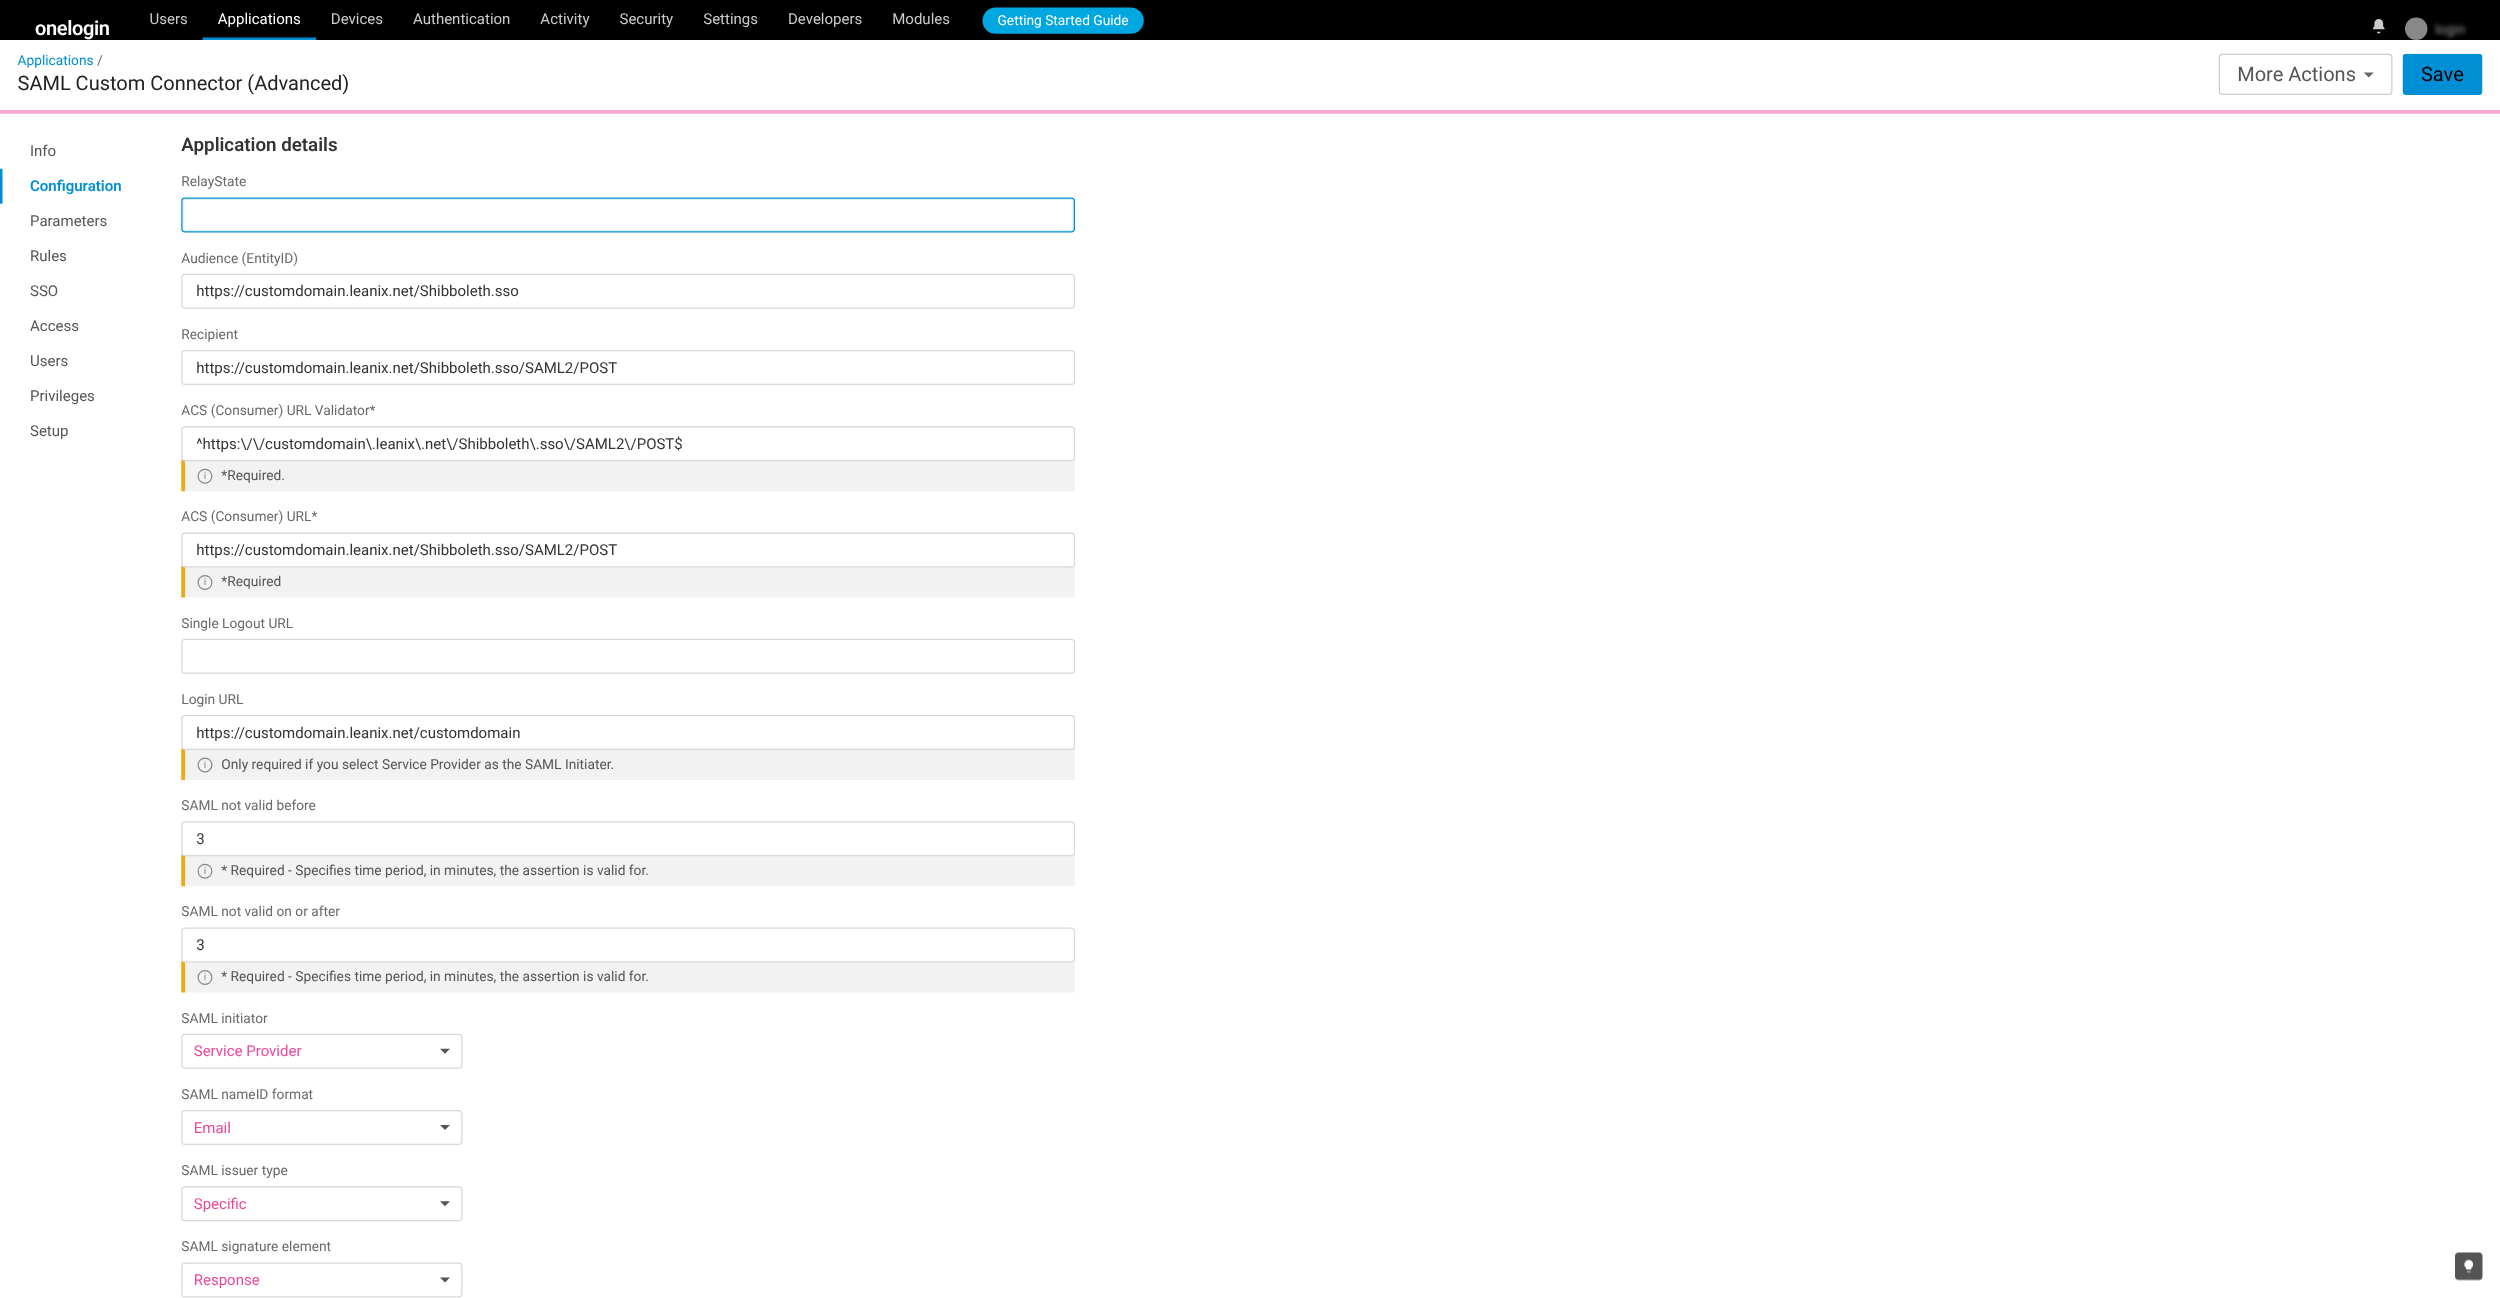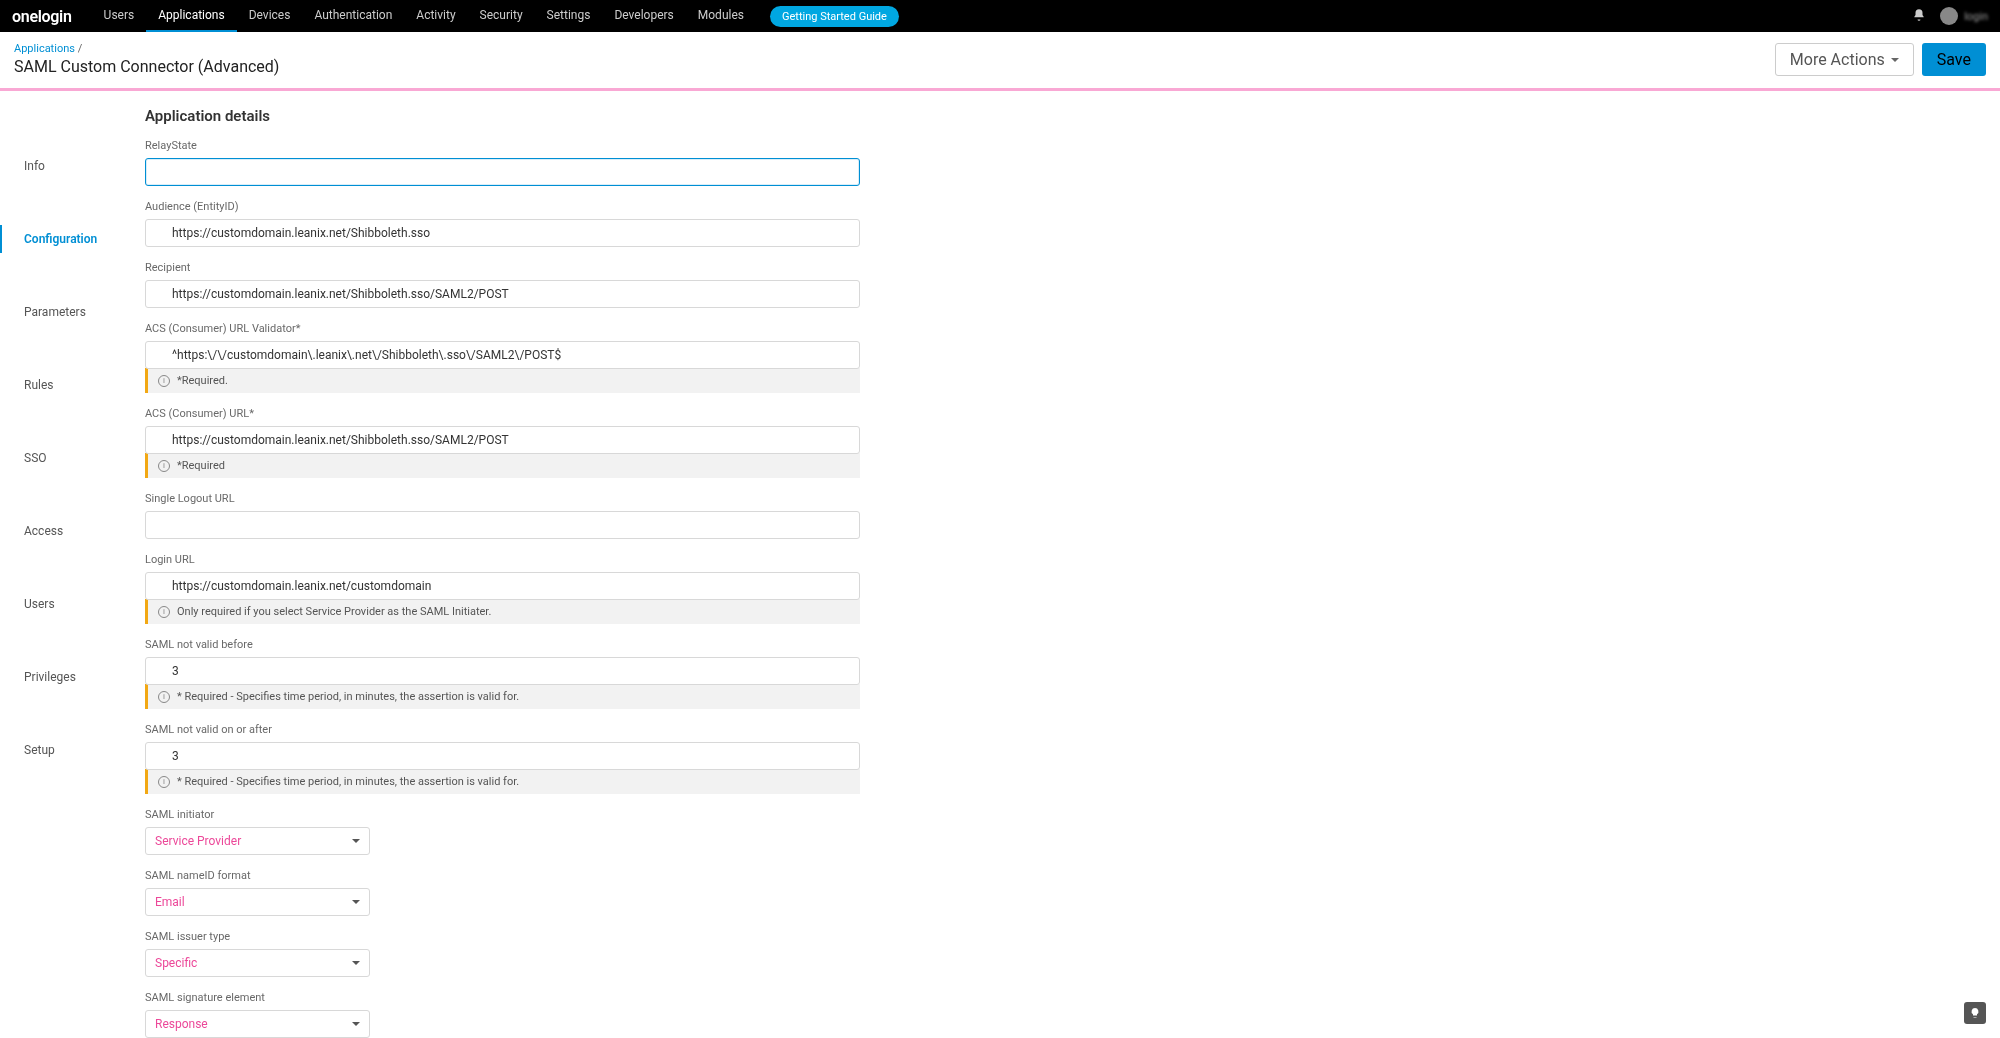--- a/index.html
+++ b/index.html
@@ -1,19 +1,19 @@
 <!DOCTYPE html>
 <html><head>
 <meta charset="utf-8">
 <style>
   * { box-sizing: border-box; margin: 0; padding: 0; }
   body { font-family: -apple-system, BlinkMacSystemFont, "Segoe UI", Roboto, Helvetica, Arial, sans-serif; font-size: 13px; color: #333; background: #fff; }
   
   
-  .topnav { background: #000; color: #fff; display: flex; align-items: center; height: 32px; padding: 0 12px; position: relative; }
+  .topnav { background: #000; color: #fff; display: flex; align-items: flex-end; height: 32px; padding: 0 28px; position: relative; }
   .logo { font-weight: 600; font-size: 16px; letter-spacing: -0.3px; margin-right: 20px; }
   .topnav-items { display: flex; align-items: center; height: 100%; }
   .topnav-item { color: #ccc; font-size: 12px; padding: 0 12px; height: 100%; display: flex; align-items: center; cursor: pointer; border-bottom: 2px solid transparent; }
   .topnav-item.active { color: #fff; border-bottom-color: #008fd4; }
   .guide-btn { background: #00a7e1; color: #fff; font-size: 11px; padding: 4px 12px; border-radius: 14px; margin-left: 14px; cursor: pointer; }
   .topnav-right { margin-left: auto; display: flex; align-items: center; gap: 14px; }
   .bell-icon, .avatar { cursor: pointer; color: #ccc; }
   .avatar-wrap { display: flex; align-items: center; gap: 6px; }
   .avatar-circle { width: 18px; height: 18px; border-radius: 50%; background: #888; display: inline-block; }
   .avatar-label { font-size: 11px; color: #999; filter: blur(1.5px); }
@@ -27,29 +27,29 @@
   .page-title { font-size: 16px; font-weight: 400; color: #222; margin-top: 2px; }
   .subheader-actions { display: flex; gap: 8px; align-items: center; }
   .btn { font-size: 16px; padding: 6px 14px; border-radius: 3px; cursor: pointer; border: 1px solid transparent; }
   .btn-secondary { background: #fff; border: 1px solid #ccc; color: #555; display: flex; align-items: center; gap: 6px; }
   .btn-primary { background: #008fd4; color: #000000; }
   .caret-down { width: 0; height: 0; border-left: 4px solid transparent; border-right: 4px solid transparent; border-top: 4px solid #666; display: inline-block; }
   
   
   .layout { display: flex; }
   .sidebar { width: 145px; padding: 16px 0; }
-  .sidebar-item { font-size: 12px; color: #555; padding: 7px 12px 7px 22px; cursor: pointer; border-left: 2px solid transparent; margin-top: 45px; }
+  .sidebar-item { font-size: 12px; color: #555; padding: 7px 12px 7px 22px; cursor: pointer; border-left: 2px solid transparent; }
   .sidebar-item.active { color: #008fd4; font-weight: 600; border-left-color: #008fd4; }
   
   .main { flex: 1; padding: 16px 0 40px; max-width: 1200px; }
   .section-title { font-size: 15px; font-weight: 600; color: #333; margin-bottom: 14px; }
   
   .field { margin-bottom: 14px; max-width: 715px; }
   .field-label { font-size: 11px; color: #696969; margin-bottom: 6px; display: block; }
-  .field-input { width: 100%; border: 1px solid #d8d8d8; border-radius: 3px; padding: 6px 26px; font-size: 12px; color: #333; height: 28px; font-family: inherit; }
+  .field-input { width: 100%; border: 1px solid #d8d8d8; border-radius: 3px; padding: 6px 11px; font-size: 12px; color: #333; height: 28px; font-family: inherit; }
   .field-input.focused { border-color: #008fd4; outline: none; box-shadow: 0 0 0 1px rgba(0,143,212,0.15) inset; }
   
   .hint-box { background: #f2f2f2; border-left: 3px solid #f2a814; padding: 6px 10px; font-size: 11px; color: #555; display: flex; align-items: center; gap: 7px; margin-top: -1px; }
   .info-icon { width: 12px; height: 12px; border: 1px solid #888; border-radius: 50%; display: inline-flex; align-items: center; justify-content: center; font-size: 8px; color: #888; font-style: normal; flex-shrink: 0; }
   
   .select-wrap { position: relative; width: 225px; }
   .select { width: 100%; border: 1px solid #d8d8d8; border-radius: 3px; padding: 6px 9px; font-size: 12px; color: #ec4899; height: 28px; background: #fff; cursor: pointer; display: flex; align-items: center; justify-content: space-between; }
   .select .caret-down { border-top-color: #555; }
   
   

